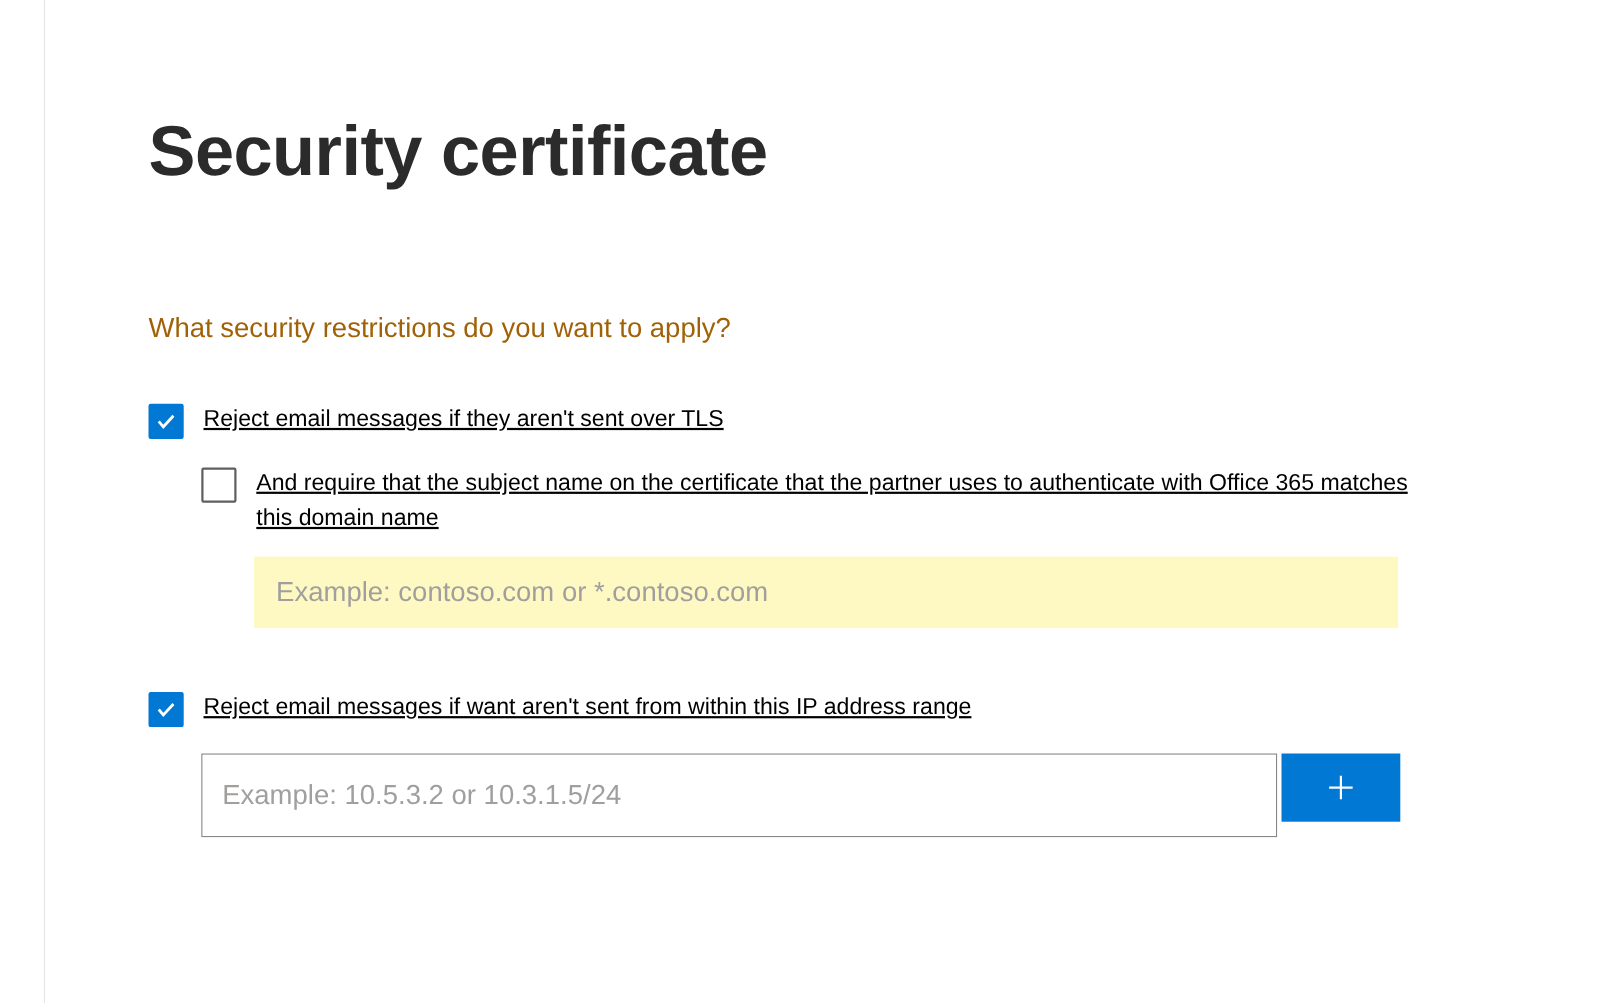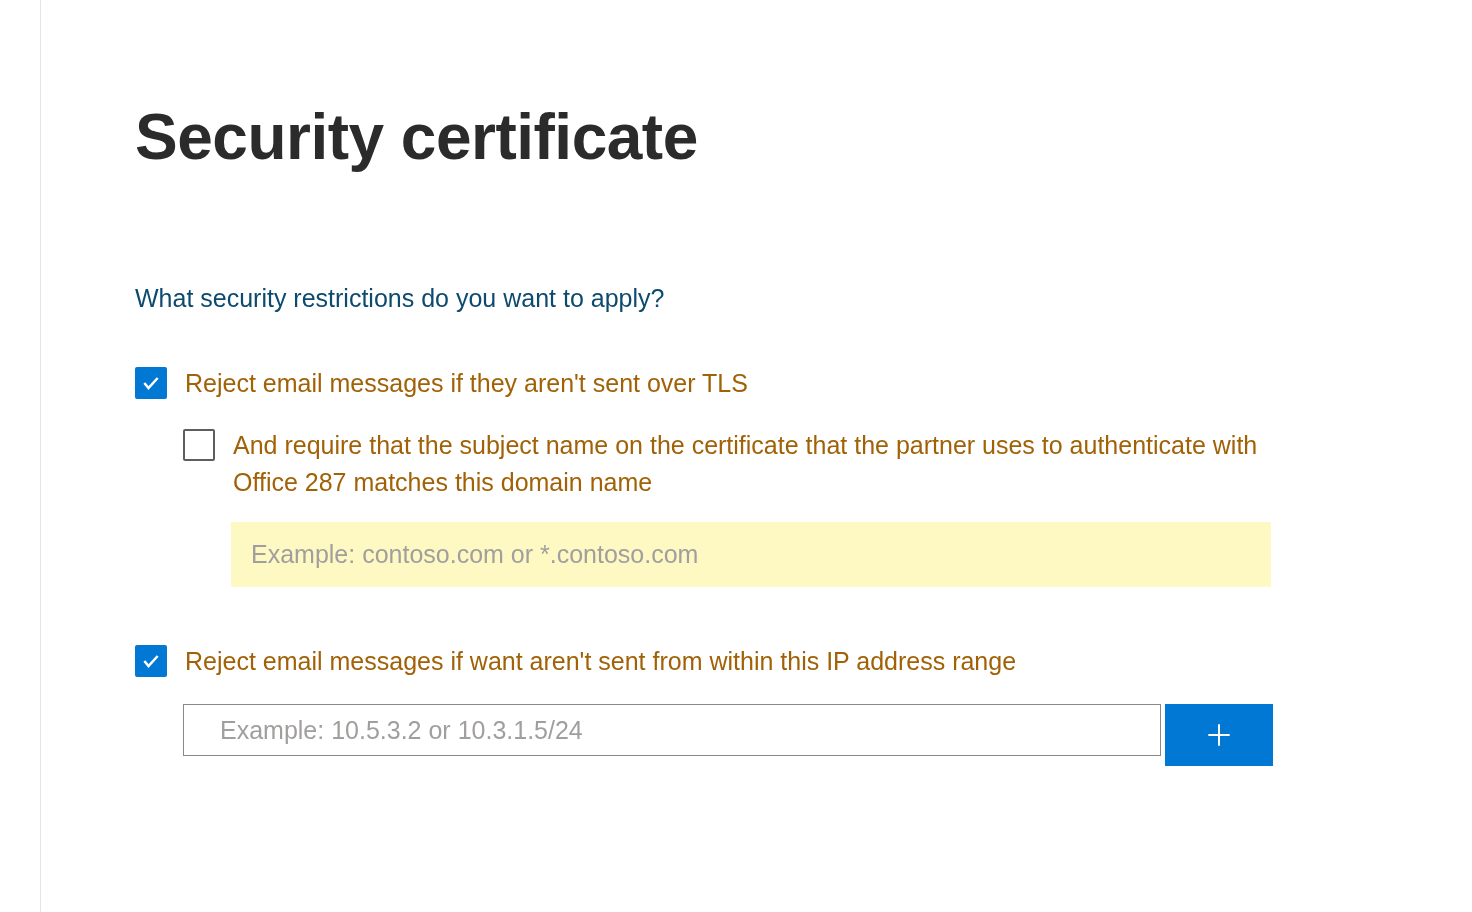--- a/index.html
+++ b/index.html
@@ -34,21 +34,21 @@
     .page-title {
       font-size: 64px;
       font-weight: 700;
       color: #2b2b2b;
       margin-bottom: 110px;
       letter-spacing: -0.5px;
     }
     
     .prompt-text {
       font-size: 25px;
-      color: #0c4a6e;
+      color: #a16207;
       margin-bottom: 52px;
       font-weight: 400;
     }
     
     .checkbox-row {
       display: flex;
       align-items: flex-start;
       gap: 18px;
       margin-bottom: 24px;
     }
@@ -83,25 +83,26 @@
     .checkbox svg {
       display: none;
       width: 20px;
       height: 20px;
       stroke: #ffffff;
       stroke-width: 3;
       fill: none;
     }
     
     .checkbox-label {
-      font-size: 25px;
-      color: #a16207;
+      font-size: 21px;
+      color: #000000;
       line-height: 1.5;
       font-weight: 400;
       padding-top: 0;
+      text-decoration: underline;
     }
     
     .domain-input {
       margin-left: 96px;
       width: 1040px;
       height: 65px;
       background: #fef9c3;
       border: none;
       padding: 0 20px;
       font-size: 25px;
@@ -115,23 +116,23 @@
     }
     
     .ip-input-row {
       display: flex;
       margin-left: 48px;
       margin-top: 12px;
     }
     
     .ip-input {
       width: 978px;
-      height: 52px;
+      height: 76px;
       border: 1px solid #8a8886;
-      padding: 0 36px;
+      padding: 0 18px;
       font-size: 25px;
       color: #323130;
       font-family: inherit;
       background: #ffffff;
     }
     
     .ip-input::placeholder {
       color: #a19f9d;
     }
     
@@ -170,21 +171,21 @@
         <polyline points="4,12 9,18 20,6"></polyline>
       </svg>
     </div>
     <div class="checkbox-label">Reject email messages if they aren't sent over TLS</div>
   </div>
   
   <div class="checkbox-row sub">
     <div class="checkbox">
       
     </div>
-    <div class="checkbox-label">And require that the subject name on the certificate that the partner uses to authenticate with Office 287 matches this domain name</div>
+    <div class="checkbox-label">And require that the subject name on the certificate that the partner uses to authenticate with Office 365 matches this domain name</div>
   </div>
   
   <input type="text" class="domain-input" placeholder="Example: contoso.com or *.contoso.com" style="">
   
   <div class="checkbox-row">
     <div class="checkbox checked">
       <svg viewBox="0 0 24 24">
         <polyline points="4,12 9,18 20,6"></polyline>
       </svg>
     </div>

